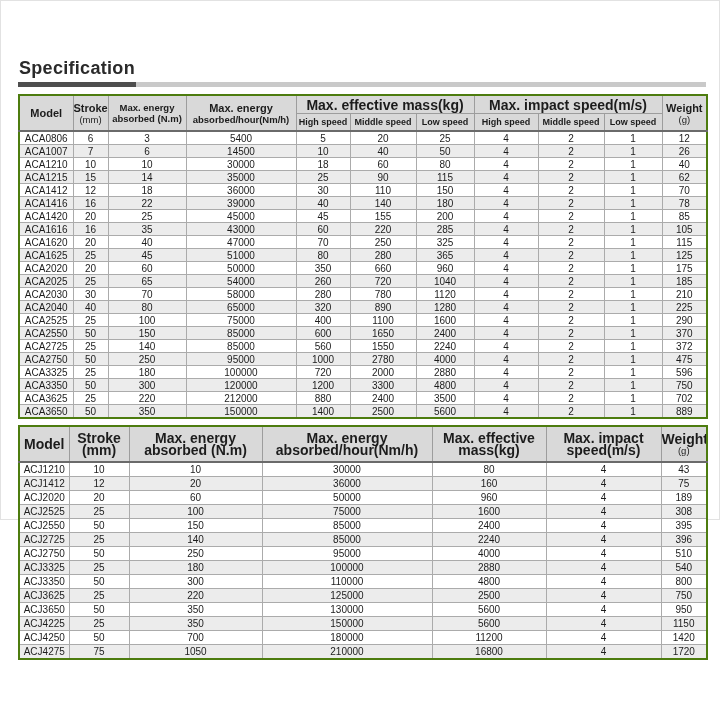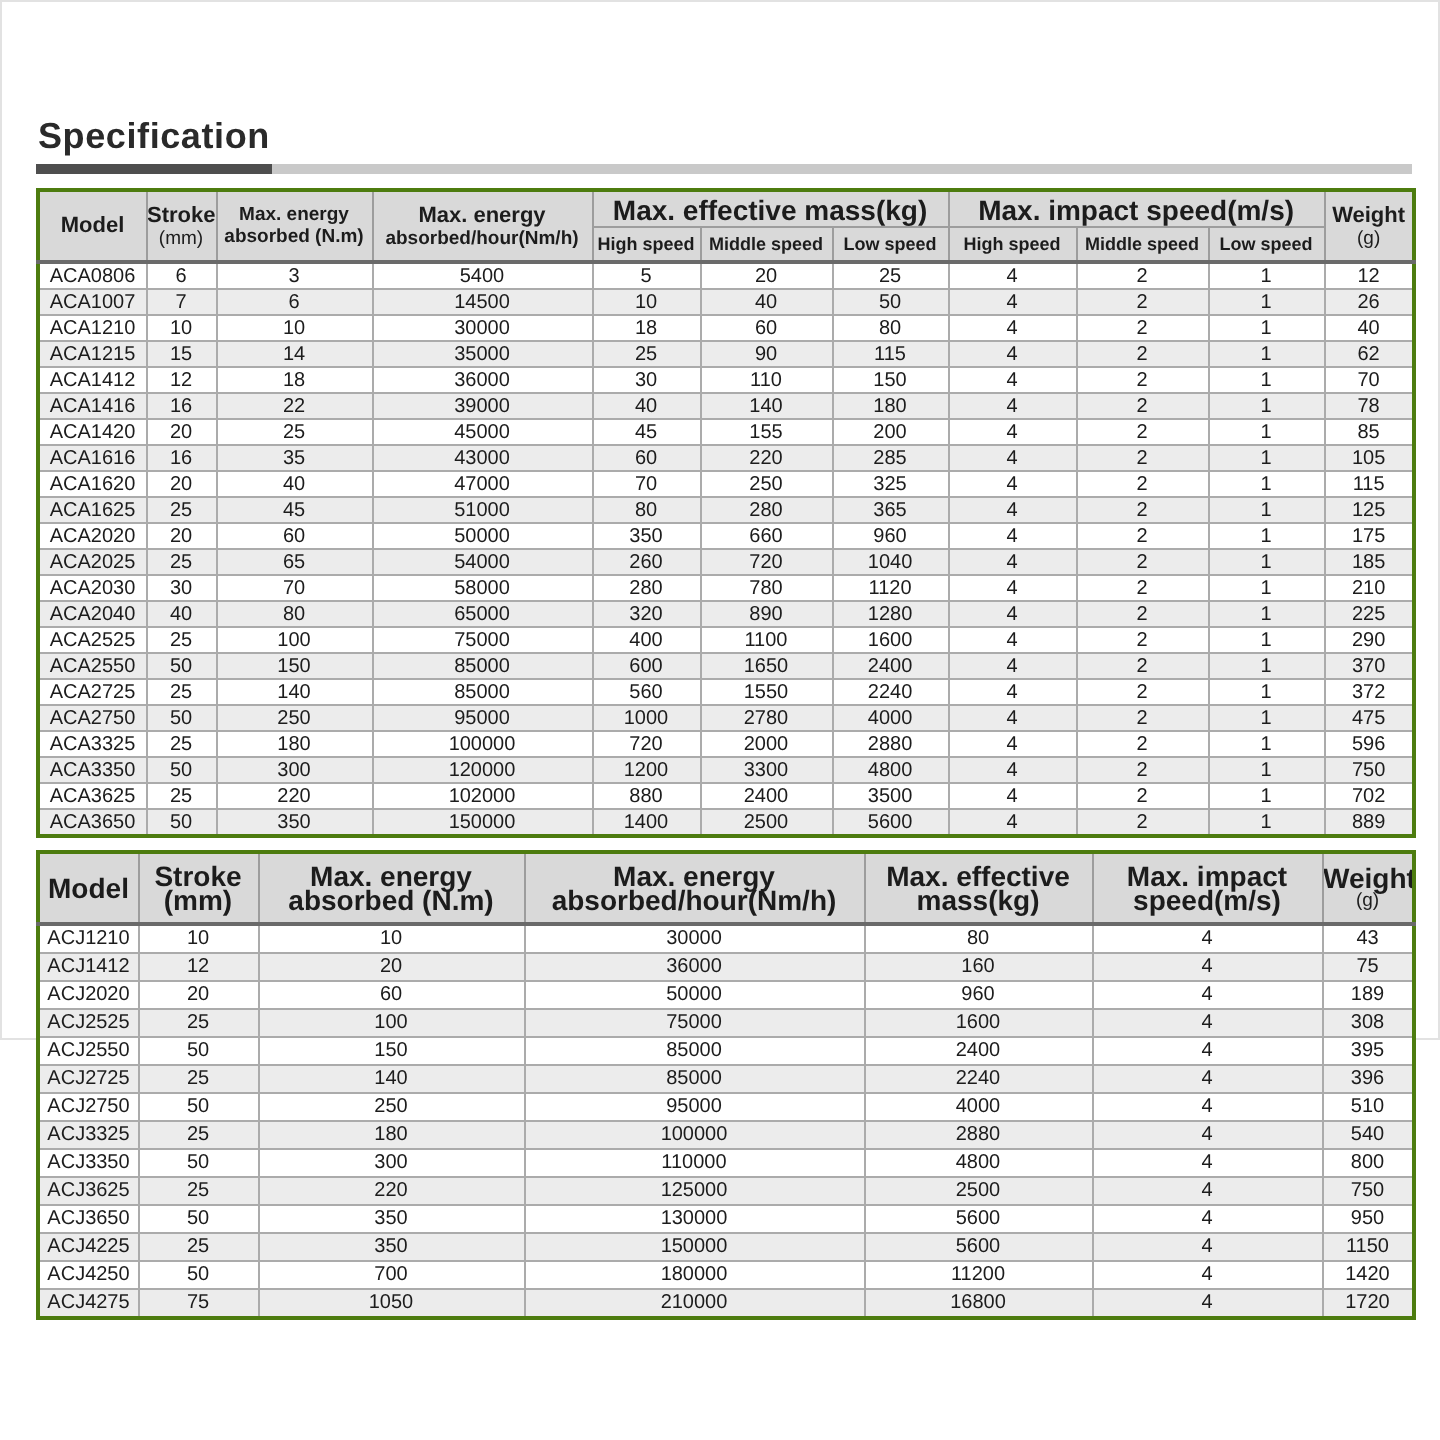--- a/index.html
+++ b/index.html
@@ -393,21 +393,21 @@
           <td>4800</td>
           <td>4</td>
           <td>2</td>
           <td>1</td>
           <td>750</td>
         </tr>
         <tr>
           <td>ACA3625</td>
           <td>25</td>
           <td>220</td>
-          <td>102000</td>
+          <td>212000</td>
           <td>880</td>
           <td>2400</td>
           <td>3500</td>
           <td>4</td>
           <td>2</td>
           <td>1</td>
           <td>702</td>
         </tr>
         <tr>
           <td>ACA3650</td>

